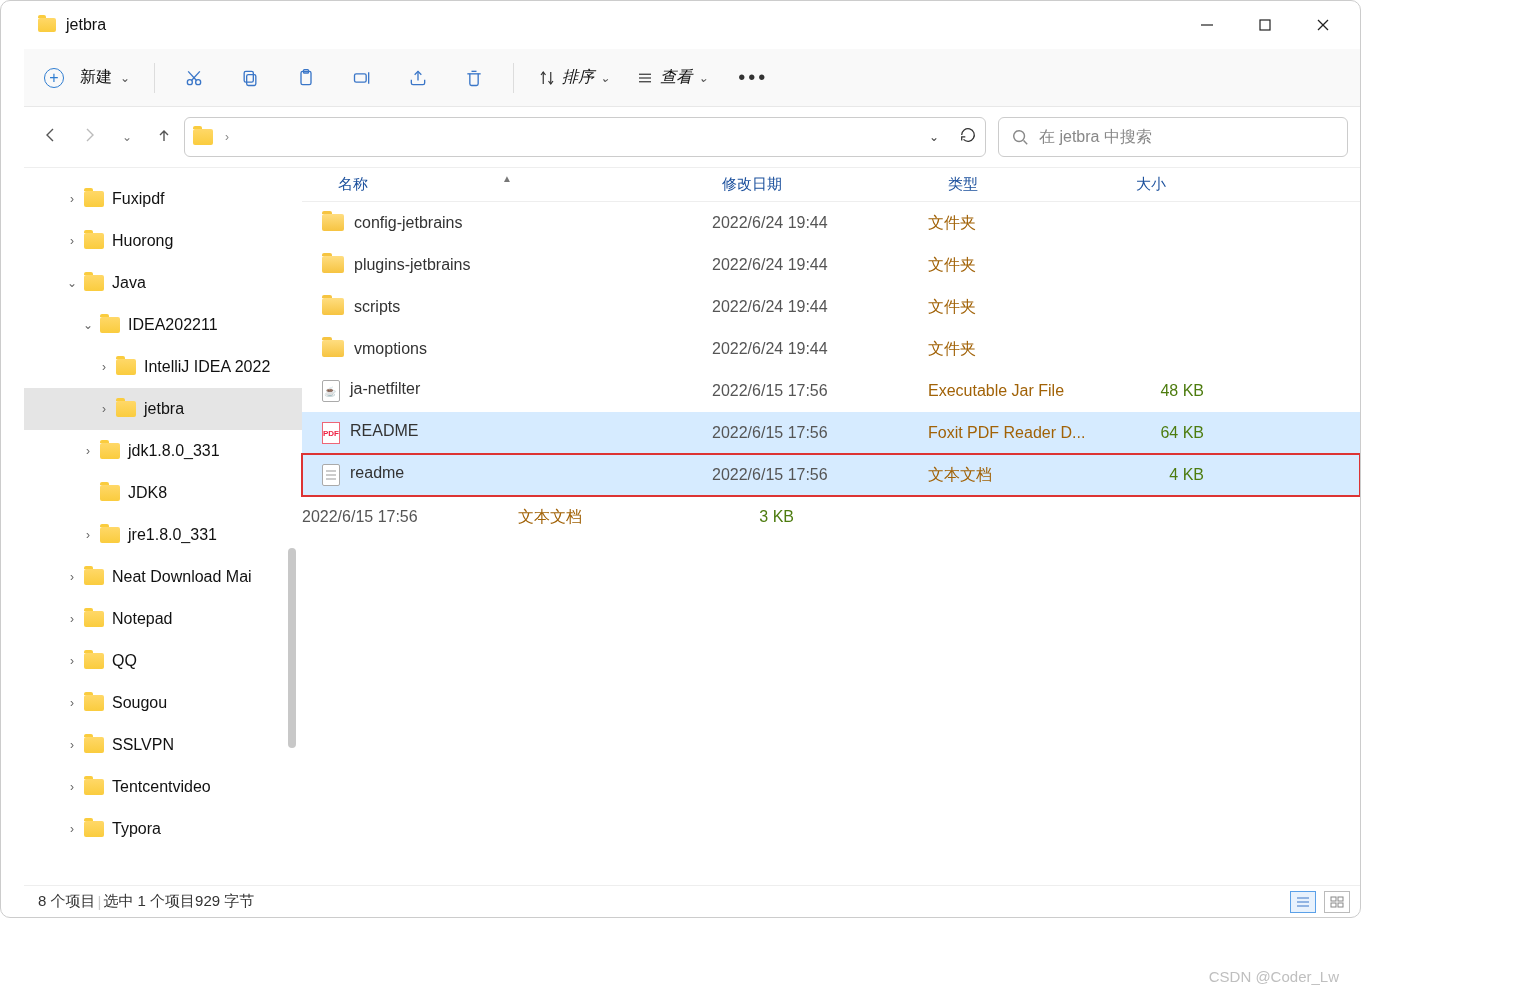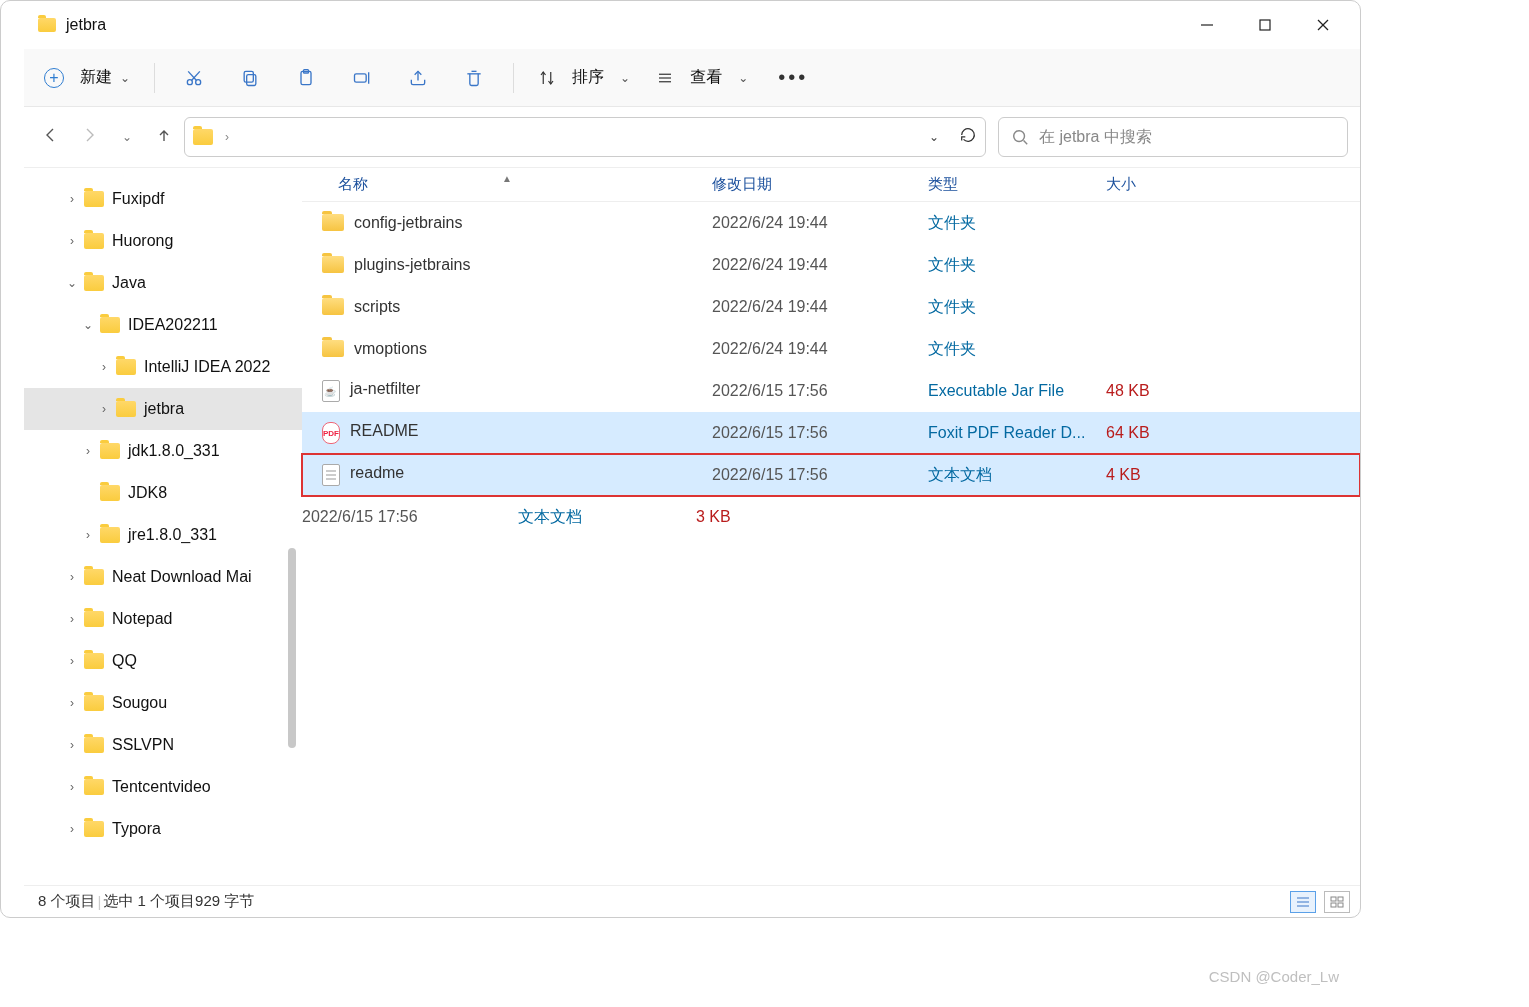--- a/index.html
+++ b/index.html
@@ -12,21 +12,21 @@
 .titlebar .spacer { flex: 1; }
 .winbtn { width: 58px; height: 40px; display: flex; align-items: center; justify-content: center; color: #222; }
 .winbtn svg { width: 14px; height: 14px; }
 .toolbar { height: 58px; background: #f9f9f9; border-bottom: 1px solid #e8e8e8; display: flex; align-items: center; padding: 0 8px; gap: 2px; }
 .newbtn { display: flex; align-items: center; padding: 4px 12px; border-radius: 6px; gap: 8px; color: #1b6ec2; }
 .newbtn .plus-circle { width: 20px; height: 20px; border: 1.5px solid #2f7dd1; border-radius: 50%; display:flex; align-items:center; justify-content:center; color:#2f7dd1; font-size:16px; line-height:1; }
 .newbtn .label { color:#111; font-size:16px;margin-left:8px; }
 .sep { width: 1px; height: 30px; background: #ddd; margin: 0 10px; }
 .tbtn { width: 54px; height: 40px; display:flex; align-items:center; justify-content:center; color:#3a76c8; }
 .tbtn svg { width:20px; height:20px; stroke:#3a76c8; }
-.tdrop { display:flex; align-items:center; gap:16px; padding:0 12px; color:#111; }
+.tdrop { display:flex; align-items:center; gap:6px; padding:0 12px; color:#111;font-style:italic; }
 .tdrop .lbl { font-size:16px; }
 .tdrop svg.lead { width:18px; height:18px; stroke:#333; }
 .chev { font-size:12px; color:#555; }
 .more-dots { font-size:20px; color:#333; padding:0 16px; letter-spacing:3px; }
 .addrrow { height: 60px; display:flex; align-items:center; gap:12px; padding: 0 12px 0 18px; }
 .navarrows { display:flex; align-items:center; gap:24px; color:#666; }
 .navarrows .dis { color:#bbb; }
 .navarrows svg { width:16px; height:16px; }
 .addrbar { flex:1; height:40px; border:1px solid #ccc; border-radius:6px; display:flex; align-items:center; padding:0 8px; gap:4px; }
 .addrbar .folder-icon-small { width:20px; height:16px; background:linear-gradient(#ffd868,#facc3e); border-radius:2px; margin-right:6px; position:relative; }
@@ -40,40 +40,40 @@
 .bodyarea { flex:1; display:flex; overflow:hidden; border-top:1px solid #eee; }
 .tree { width:278px; overflow:hidden; position:relative; padding-top:10px; }
 .tree-scroll { position:absolute; right:6px; top:380px; width:8px; height:200px; background:#c8c8c8; border-radius:4px; }
 .tnode { display:flex; align-items:center; height:42px; font-size:16px; color:#111; padding-right:8px; }
 .tnode .exp { width:16px; text-align:center; color:#666; font-size:12px; }
 .tnode .ficon { width:20px; height:16px; background:linear-gradient(#ffd868,#facc3e); border-radius:2px; margin:0 8px 0 4px; position:relative; flex-shrink:0; }
 .tnode .ficon::before { content:""; position:absolute; top:-3px; left:0; width:9px; height:3px; background:#facc3e; border-radius:2px 2px 0 0; }
 .tnode.sel { background:#e5e5e5; }
 .ind1 { padding-left:40px; } .ind2 { padding-left:56px; } .ind3 { padding-left:72px; }
 .filearea { flex:1; display:flex; flex-direction:column; position:relative; }
-.colhead { display:flex; height:34px; align-items:center; border-bottom:1px solid #eee; font-size:15px; color:#1a4f9c; }
+.colhead { display:flex; height:34px; align-items:center; border-bottom:1px solid #eee; font-size:15px; color:#1a4f9c;gap:10px; }
 .colhead .c1 { width:410px; padding-left:36px; position:relative; }
 .colhead .sortup { position:absolute; left:200px; top:-2px; font-size:10px; color:#777; }
 .colhead .c2 { width:216px; }
 .colhead .c3 { width:178px; }
 .colhead .c4 { width:110px; text-align:left; }
 .rows { }
 .frow { display:flex; height:42px; align-items:center; font-size:16px; color:#333; }
 .frow.hl { background:#d6ebff; }
 .frow.boxed { outline:2px solid #d33; outline-offset:-1px; }
 .frow .c1 { width:410px; padding-left:20px; display:flex; align-items:flex-start; gap:10px; }
 .frow .c2 { width:216px; color:#555; }
-.frow .c3 { width:178px; color:#0369a1; white-space:nowrap; overflow:hidden; text-overflow:ellipsis; }
-.frow .c4 { width:110px; text-align:left; padding-right:12px; color:#b91c1c; }
+.frow .c3 { width:178px; color:#a16207; white-space:nowrap; overflow:hidden; text-overflow:ellipsis; }
+.frow .c4 { width:110px; text-align:right; padding-right:12px; color:#4d7c0f; }
 .ficon-folder { width:22px; height:17px; background:linear-gradient(#ffdd80,#f6c441); border-radius:2px; position:relative; }
 .ficon-folder::before { content:""; position:absolute; top:-3px; left:0; width:10px; height:3px; background:#f6c441; border-radius:2px 2px 0 0; }
 .ficon-file { width:18px; height:22px; border:1px solid #aaa; border-radius:2px; background:#fff; position:relative; }
 .ficon-file::before { content:""; position:absolute; top:5px; left:3px; right:3px; height:2px; background:#ccc; box-shadow:0 4px 0 #ccc, 0 8px 0 #ccc; }
 .ficon-jar { width:18px; height:22px; background:#fff; border:1px solid #aaa; border-radius:2px; display:flex; align-items:center; justify-content:center; font-size:10px; color:#c96; }
-.ficon-pdf { width:18px; height:22px; background:#fff; border:1px solid #e67; border-radius:8px; display:flex; align-items:center; justify-content:center; font-size:8px; color:#e24; font-weight:bold; }
+.ficon-pdf { width:18px; height:22px; background:#fff; border:1px solid #e67; border-radius:0; display:flex; align-items:center; justify-content:center; font-size:8px; color:#e24; font-weight:bold; }
 .statusbar { height:32px; border-top:1px solid #eee; display:flex; align-items:center; padding:0 14px; font-size:15px; color:#333; }
 .statusbar .ssep { color:#ccc; margin:0 2px; }
 .sbicons { position:absolute; right:10px; bottom:4px; display:flex; gap:8px; }
 .sbicons .vbtn { width:26px; height:22px; border:1px solid #bbb; display:flex; align-items:center; justify-content:center; }
 .sbicons .vbtn.active { border-color:#5aa0e8; background:#e8f2fd; }
 .watermark { position:absolute; right:190px; bottom:22px; color:#bfbfbf; font-size:15px; }
 </style>
 </head>
 <body>
 

